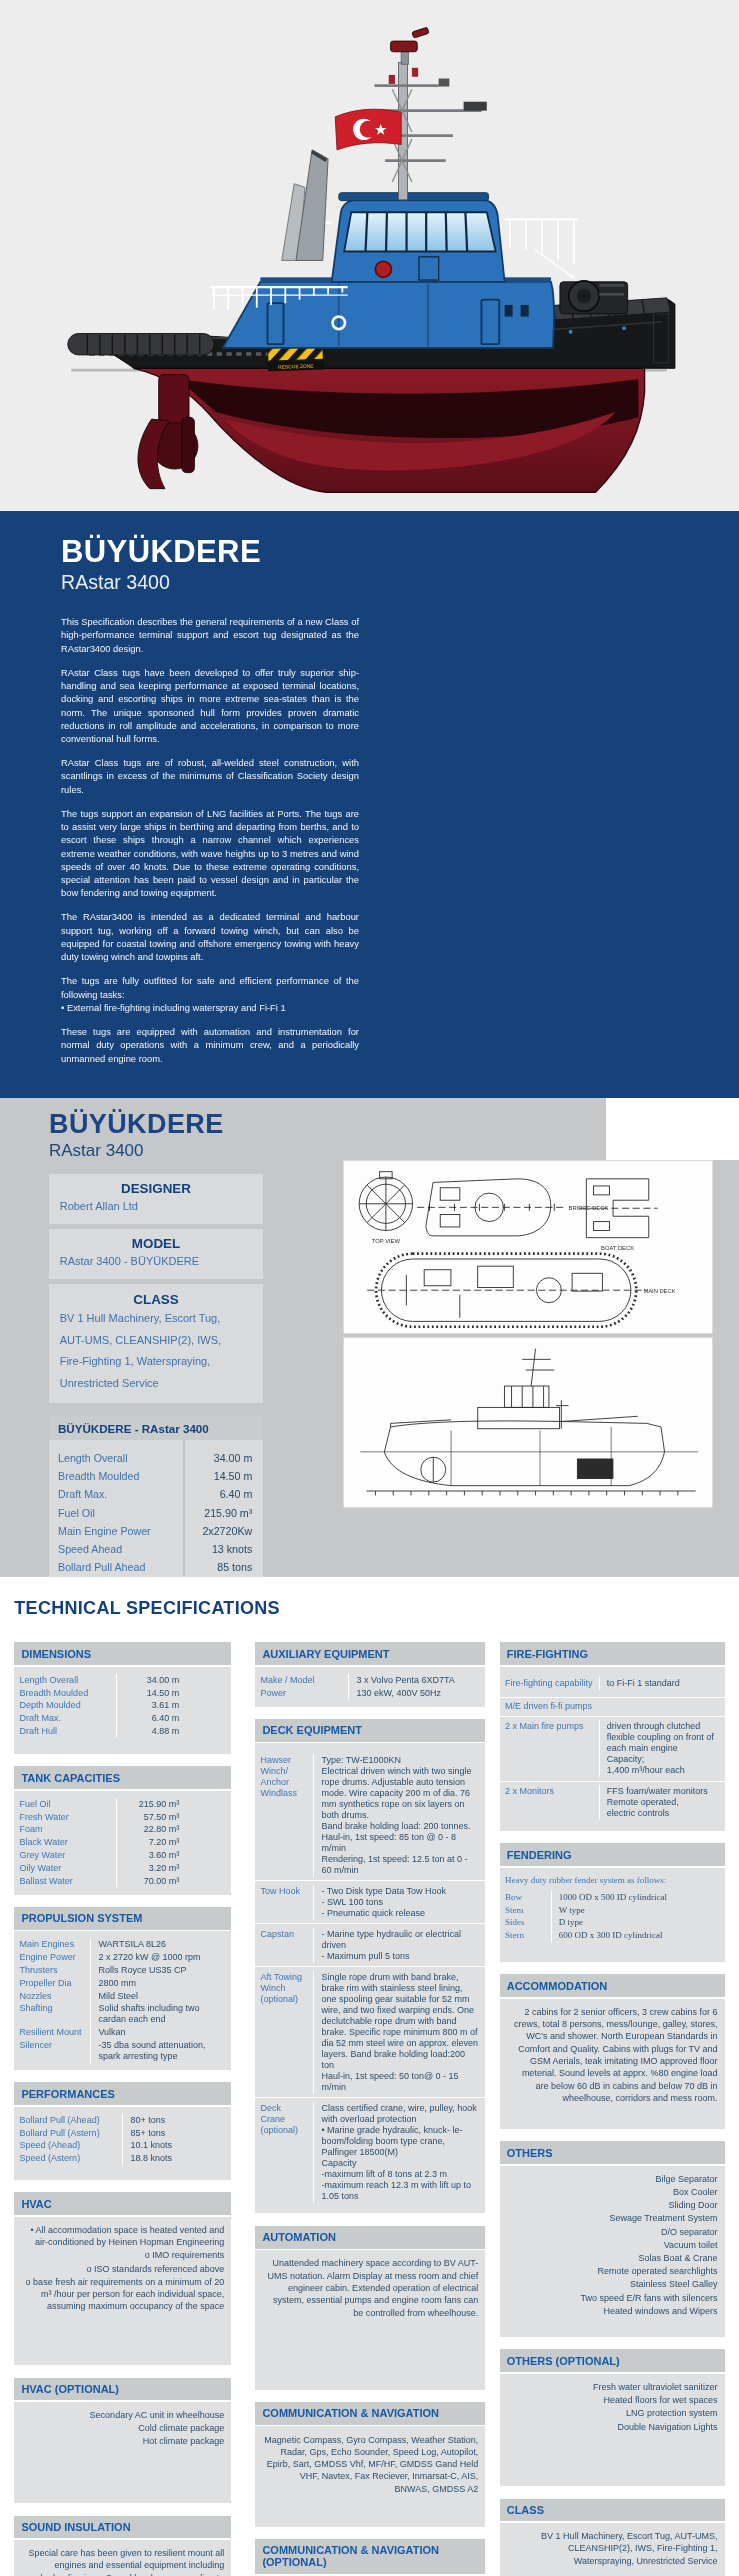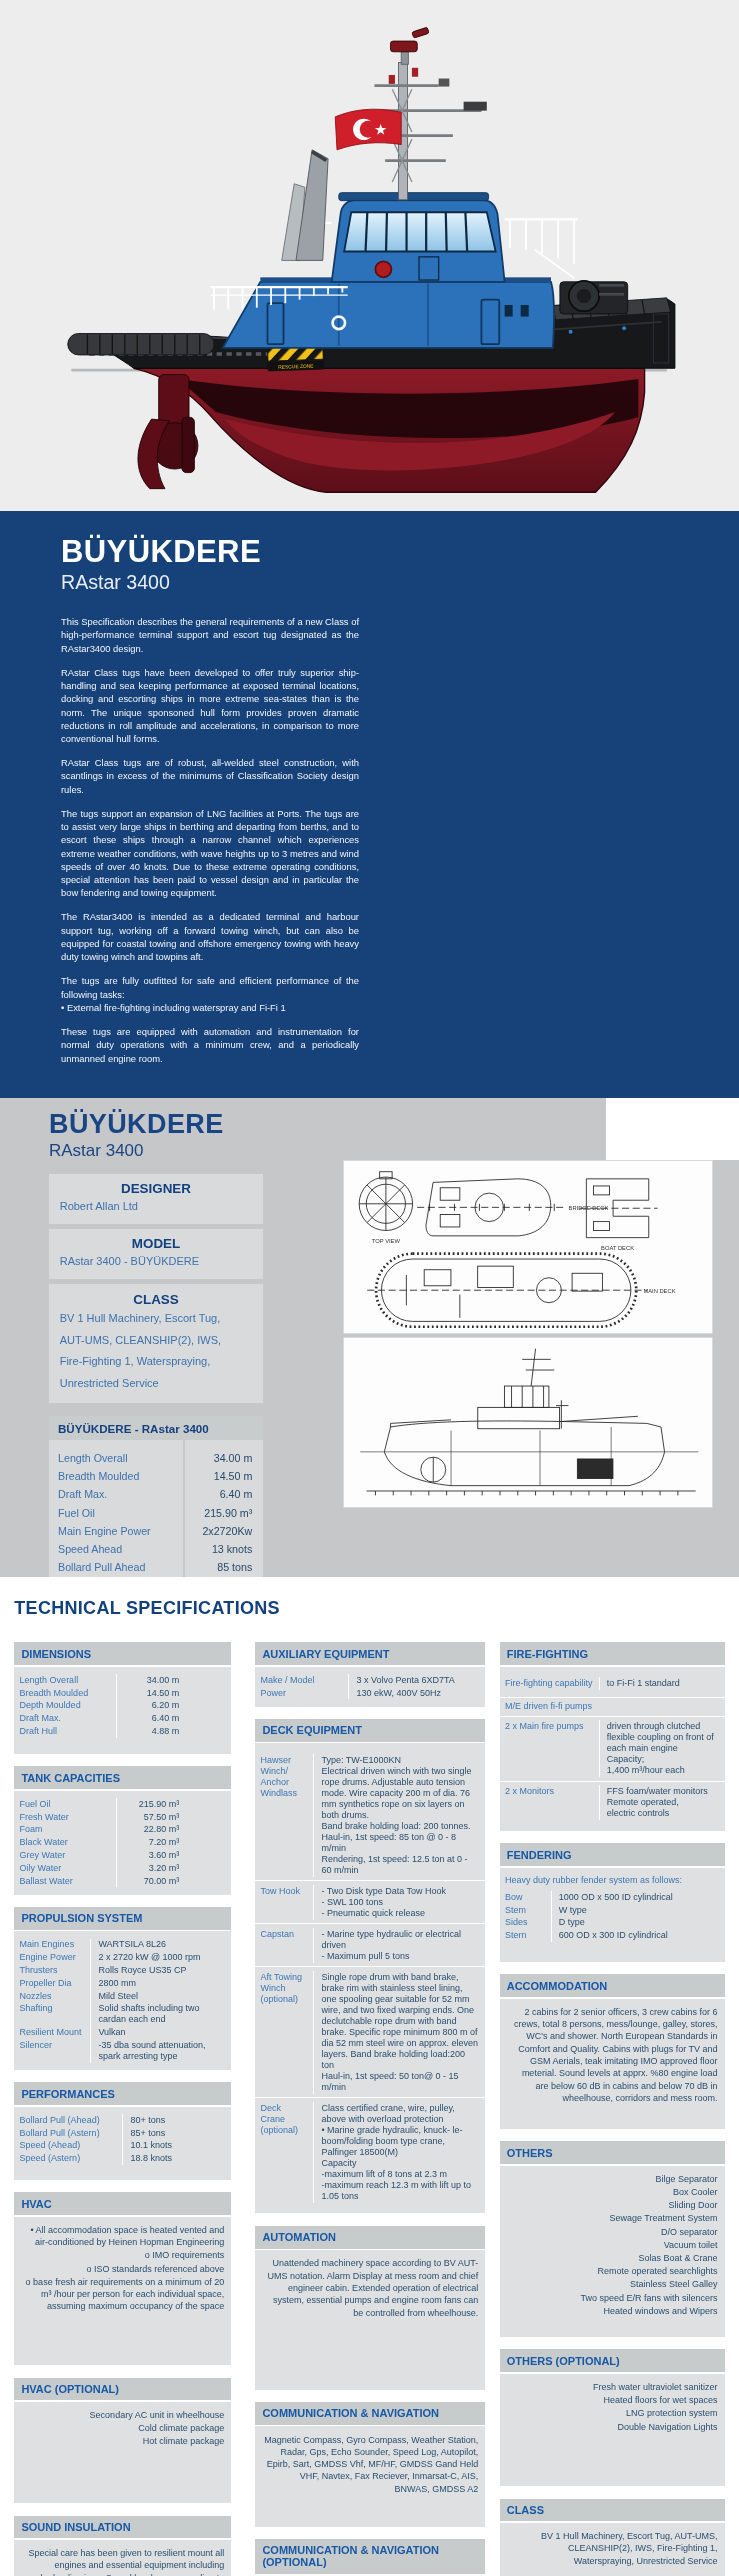--- a/index.html
+++ b/index.html
@@ -78,21 +78,21 @@
   [data-section="performances"] .spec-body{min-height:59px;}
   [data-section="hvac"] .spec-body{min-height:134px;}
   [data-section="hvac-optional"] .spec-body{min-height:87px;}
   [data-section="sound-insulation"] .spec-body{min-height:132px;}
   [data-section="automation"] .spec-body{min-height:125px;}
   [data-section="communication-navigation"] .spec-body{min-height:86px;}
   [data-section="accommodation"] .spec-body{min-height:116px;}
   [data-section="others"] .spec-body{min-height:157px;}
   [data-section="others-optional"] .spec-body{min-height:98px;}
   [data-section="class"] .spec-body{min-height:86px;}
-  [data-section="fendering"] .spec-body{min-height:80px;}
+  [data-section="fendering"] .spec-body{min-height:80px;font-family:Liberation Serif, serif;}
 </style>
 </head>
 <body>
 
 <div class="page" data-name="spec-sheet-page">
 
   <section class="hero" data-name="hero-illustration">
     <svg width="740" height="511" viewBox="0 0 830 573" data-name="tugboat-illustration">
       <defs>
         <linearGradient id="hullred" x1="0" y1="413" x2="0" y2="556" gradientUnits="userSpaceOnUse">
@@ -484,21 +484,21 @@
               </div>
               <div class="kv-row" data-name="spec-row">
                 <div class="kv-label" data-name="spec-label">Breadth Moulded</div>
                 <div class="kv-value" data-name="spec-value">
                   <div class="v-line" data-name="value-line">14.50 m</div>
                 </div>
               </div>
               <div class="kv-row" data-name="spec-row">
                 <div class="kv-label" data-name="spec-label">Depth Moulded</div>
                 <div class="kv-value" data-name="spec-value">
-                  <div class="v-line" data-name="value-line">6.20 m</div>
+                  <div class="v-line" data-name="value-line">3.61 m</div>
                 </div>
               </div>
               <div class="kv-row" data-name="spec-row">
                 <div class="kv-label" data-name="spec-label">Draft Max.</div>
                 <div class="kv-value" data-name="spec-value">
                   <div class="v-line" data-name="value-line">6.40 m</div>
                 </div>
               </div>
               <div class="kv-row" data-name="spec-row">
                 <div class="kv-label" data-name="spec-label">Draft Hull</div>
@@ -710,21 +710,21 @@
               <div class="kv-row" data-name="spec-row">
                 <div class="kv-label" data-name="spec-label">Aft Towing Winch (optional)</div>
                 <div class="kv-value" data-name="spec-value">
                   <div class="v-line" data-name="value-line">Single rope drum with band brake, brake rim with stainless steel lining, one spooling gear suitable for 52 mm wire, and two fixed warping ends. One declutchable rope drum with band brake. Specific rope minimum 800 m of dia 52 mm steel wire on approx. eleven layers. Band brake holding load:200 ton</div>
                   <div class="v-line" data-name="value-line">Haul-in, 1st speed: 50 ton@ 0 - 15 m/min</div>
                 </div>
               </div>
               <div class="kv-row" data-name="spec-row">
                 <div class="kv-label" data-name="spec-label">Deck Crane (optional)</div>
                 <div class="kv-value" data-name="spec-value">
-                  <div class="v-line" data-name="value-line">Class certified crane, wire, pulley, above with overload protection</div>
+                  <div class="v-line" data-name="value-line">Class certified crane, wire, pulley, hook with overload protection</div>
                   <div class="v-line" data-name="value-line">• Marine grade hydraulic, knuck- le-boom/folding boom type crane, Palfinger 18500(M)</div>
                   <div class="v-line" data-name="value-line">Capacity</div>
                   <div class="v-line" data-name="value-line">-maximum lift of 8 tons at 2.3 m</div>
                   <div class="v-line" data-name="value-line">-maximum reach 12.3 m with lift up to 1.05 tons</div>
                 </div>
               </div>
             </div>
           </section>
           <section class="spec-box" data-name="section-automation" data-section="automation">
             <div class="spec-head" data-name="section-header">AUTOMATION</div>

